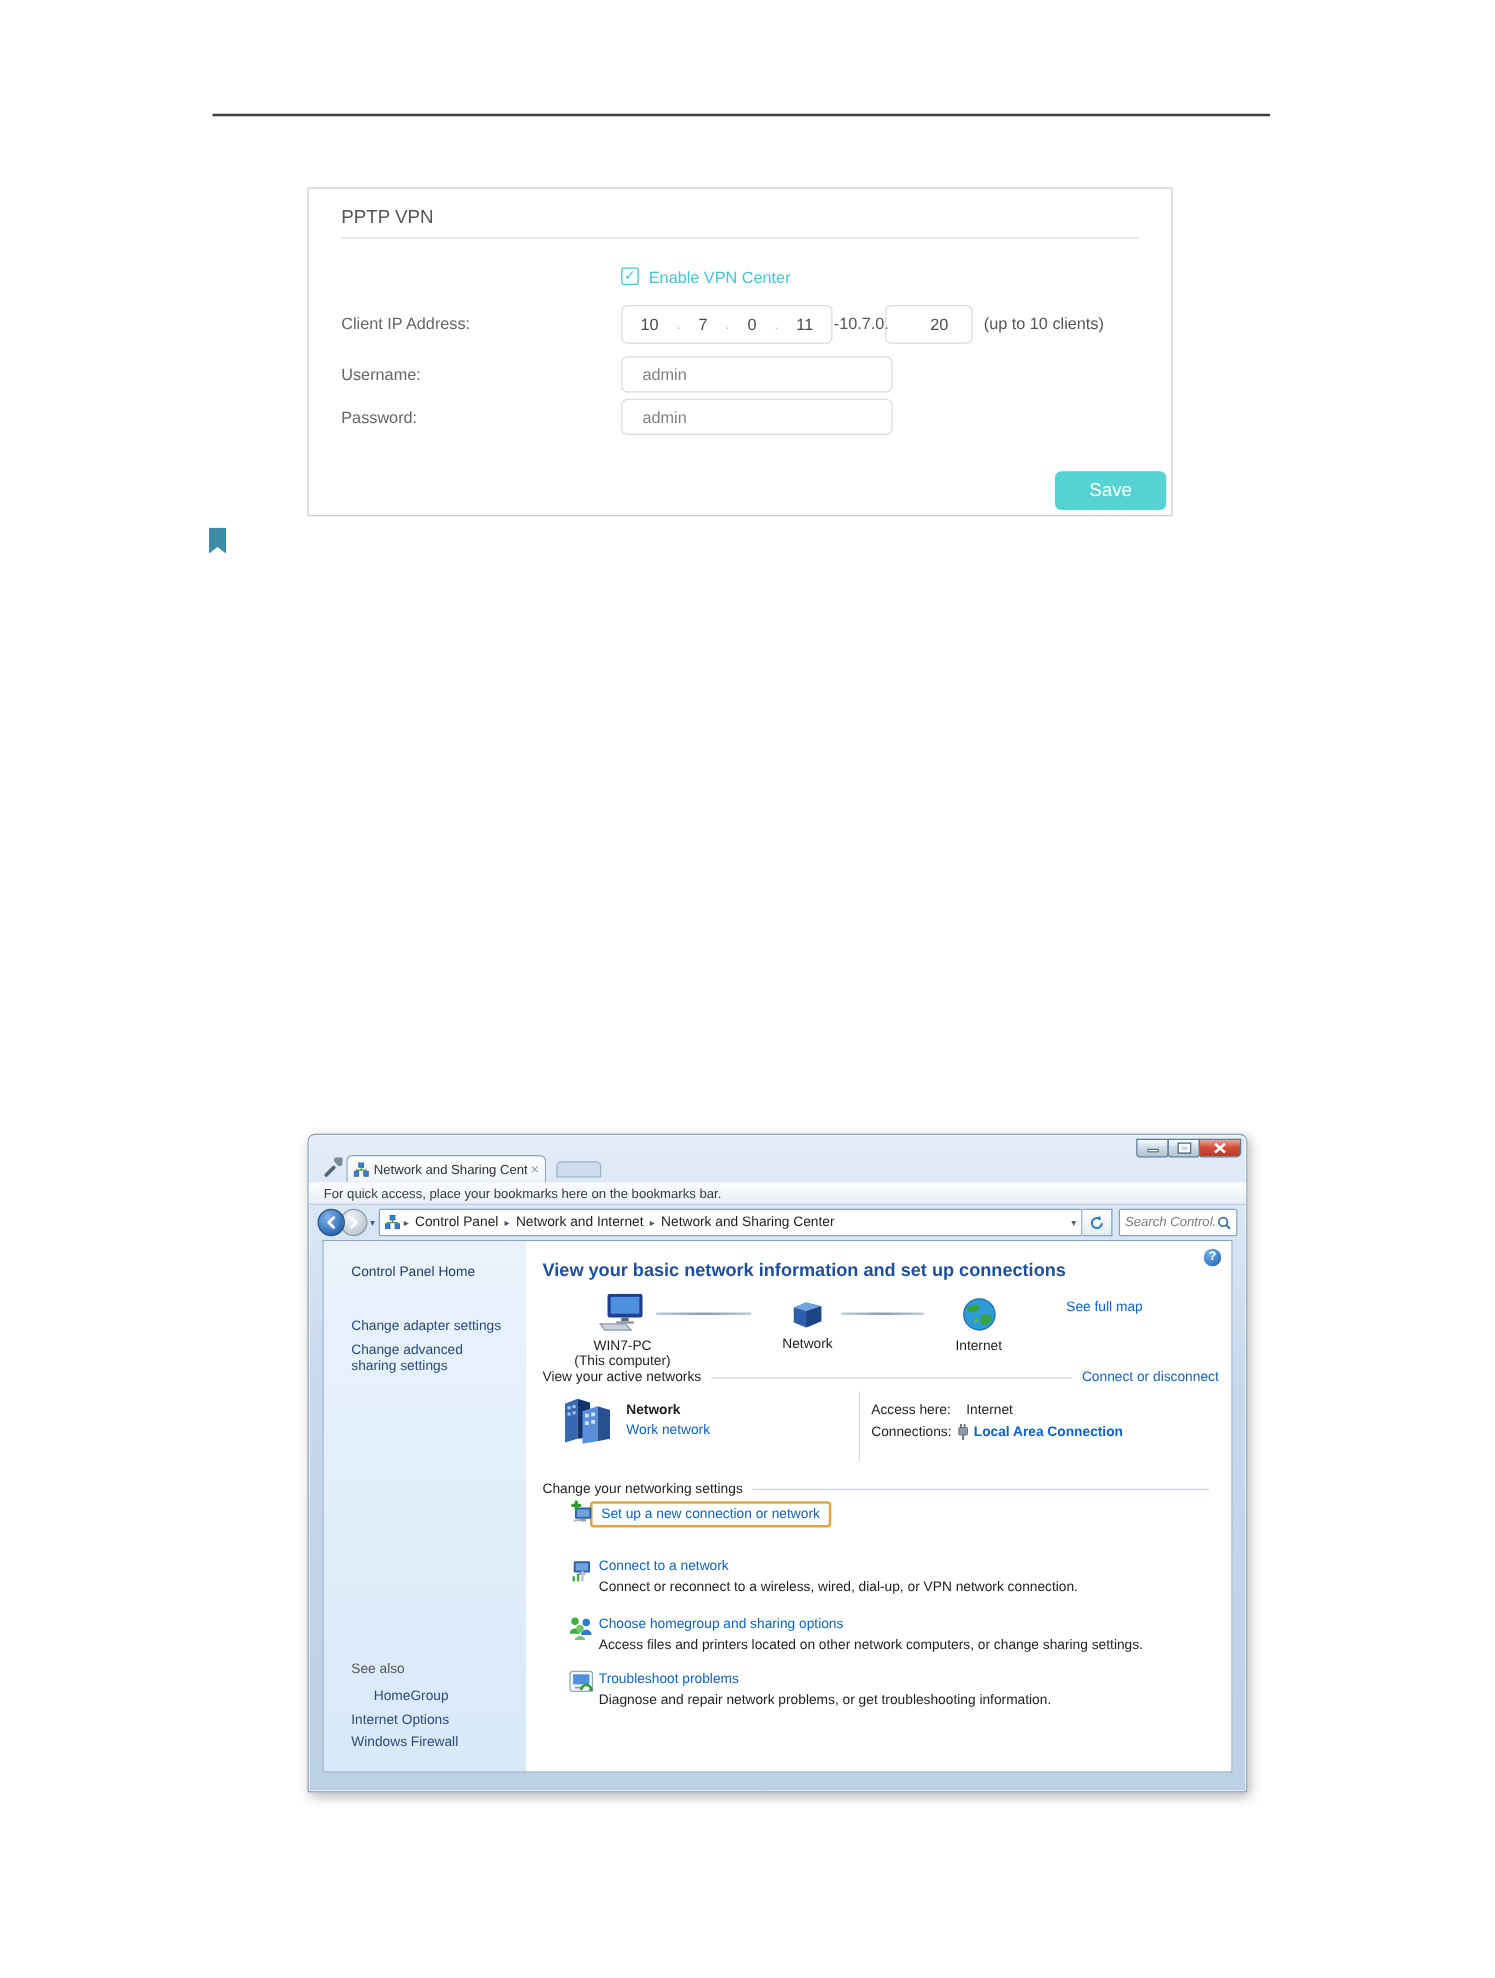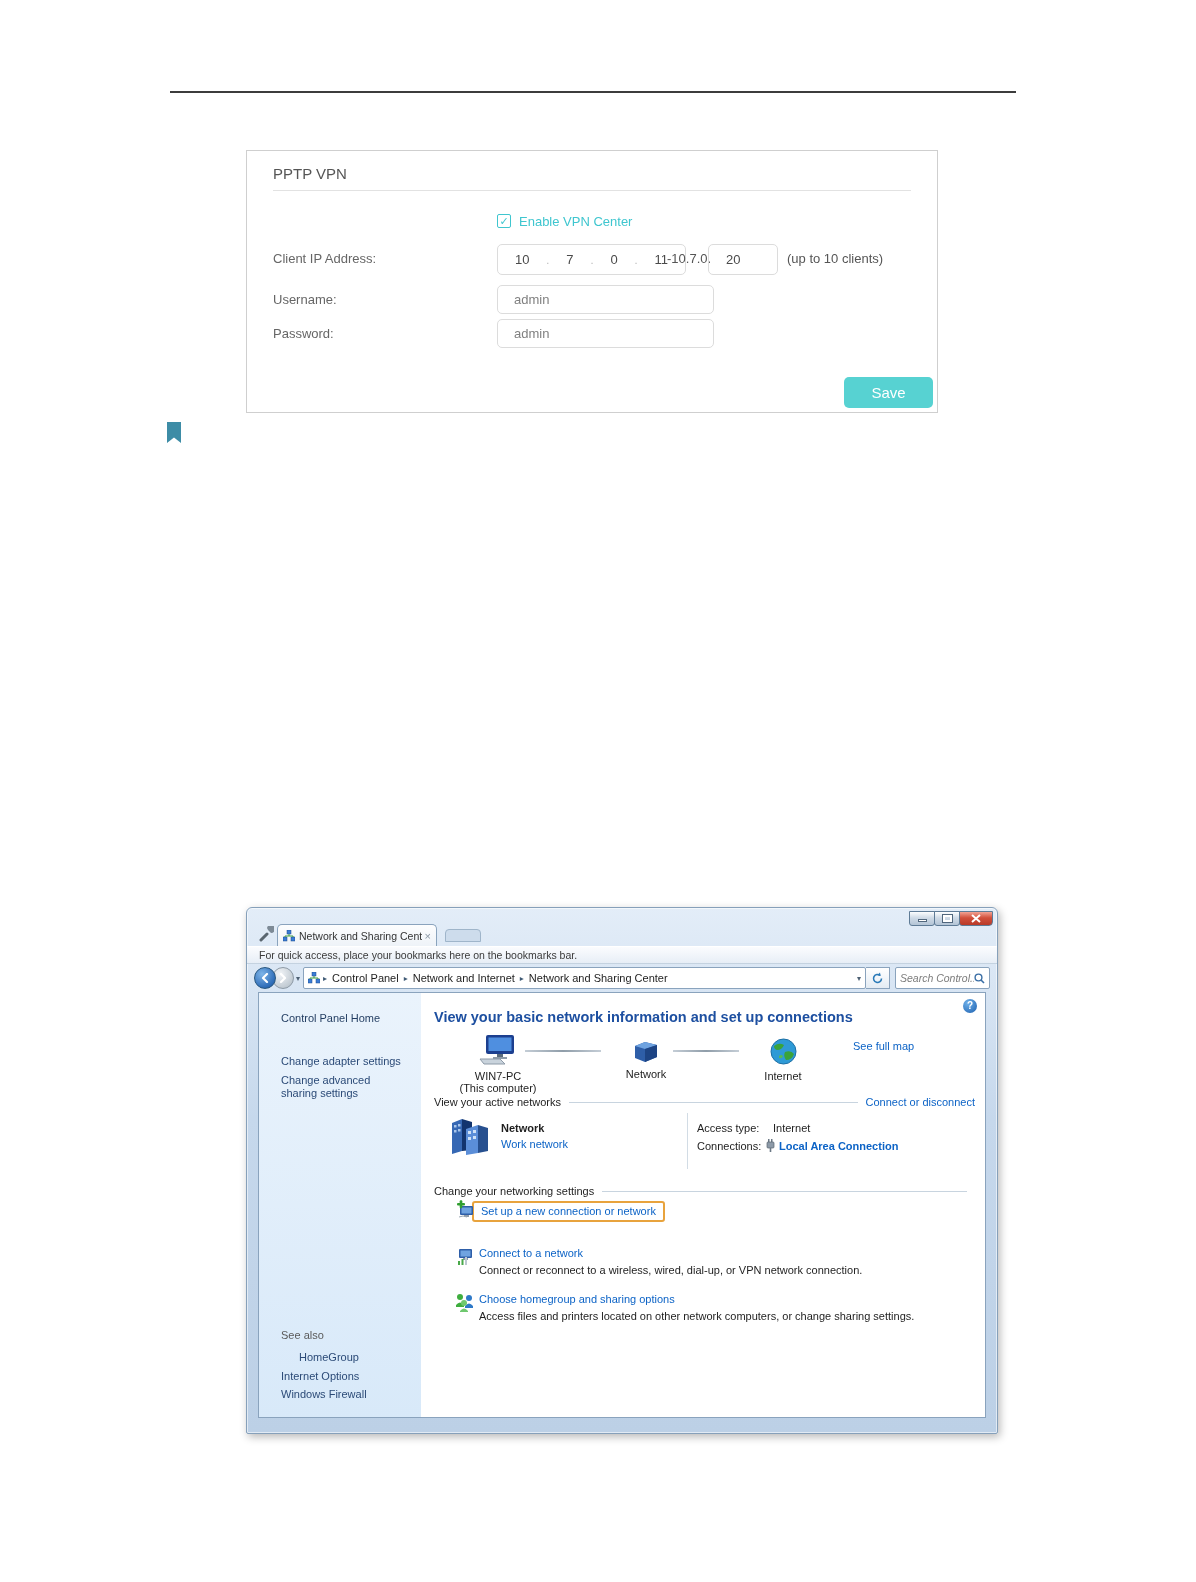--- a/index.html
+++ b/index.html
@@ -12,24 +12,24 @@
 
   .top-rule{position:absolute;left:170px;top:91px;width:846px;height:2px;background:#3c3c3c;}
 
   
   .vpn-panel{position:absolute;left:246px;top:150px;width:692px;height:263px;background:#fff;border:1px solid #cfcfcf;}
   .vpn-title{position:absolute;left:26px;top:14px;font-size:15px;font-weight:400;color:#555;}
   .vpn-divider{position:absolute;left:26px;right:26px;top:39px;height:1px;background:#e2e2e2;}
   .vpn-label{position:absolute;left:26px;font-size:13px;color:#666;}
   .cb{position:absolute;left:250px;top:63px;width:14px;height:14px;border:1px solid var(--accent);border-radius:2px;color:var(--accent);font-size:11px;line-height:12px;text-align:center;cursor:pointer;}
   .cb-label{position:absolute;left:272px;top:63px;font-size:13px;color:var(--accent);cursor:pointer;}
-  .ip-box{position:absolute;left:250px;top:93px;width:189px;height:31px;border:1px solid #dcdcdc;border-radius:5px;display:flex;align-items:center;justify-content:space-evenly;font-size:13px;color:#4a4a4a;}
+  .ip-box{position:absolute;left:250px;top:93px;width:169px;height:31px;border:1px solid #dcdcdc;border-radius:5px;display:flex;align-items:center;justify-content:space-evenly;font-size:13px;color:#4a4a4a;}
   .ip-box .dot{color:#b9b9b9;font-size:11px;}
   .ip-suffix{position:absolute;left:420px;top:100px;font-size:13px;color:#555;}
-  .ip-end-box{position:absolute;left:461px;top:93px;width:70px;height:31px;border:1px solid #dcdcdc;border-radius:5px;display:flex;align-items:center;font-size:13px;color:#4a4a4a;padding-left:17px;}
+  .ip-end-box{position:absolute;left:461px;top:93px;width:70px;height:31px;border:1px solid #dcdcdc;border-radius:5px;display:flex;align-items:center;font-size:13px;color:#4a4a4a;padding-left:17px;justify-content:center;}
   .clients-hint{position:absolute;left:540px;top:100px;font-size:13px;color:#555;}
   .text-box{position:absolute;left:250px;width:217px;height:29px;border:1px solid #dcdcdc;border-radius:5px;display:flex;align-items:center;padding-left:16px;font-size:13px;color:#808080;}
   .save-btn{position:absolute;left:597px;top:226px;width:89px;height:31px;background:var(--save);border:none;border-radius:5px;color:#fff;font-size:15px;font-family:"Liberation Sans",sans-serif;cursor:pointer;}
 
   .note-bm{position:absolute;left:167px;top:422px;width:14px;height:21px;background:var(--bookmark);
     clip-path:polygon(0 0,100% 0,100% 100%,50% 74%,0 100%);}
 
   
   .win{position:absolute;left:246px;top:907px;width:752px;height:527px;
     background:linear-gradient(#e3edf8,#c6d8ec 40%,#bcd0e6);
@@ -300,21 +300,21 @@
         <rect x="20" y="20" width="3" height="3" fill="#cfe2f7"></rect>
           <rect x="25" y="19" width="3" height="3" fill="#cfe2f7"></rect>
         <rect x="6" y="8" width="2.5" height="2.5" fill="#a9c6ea"></rect>
           <rect x="10" y="7" width="2.5" height="2.5" fill="#a9c6ea"></rect>
         <rect x="6" y="13" width="2.5" height="2.5" fill="#a9c6ea"></rect>
           <rect x="10" y="12" width="2.5" height="2.5" fill="#a9c6ea"></rect>
       </svg>
       <span class="anet-name">Network</span>
       <span class="anet-work">Work network</span>
       <div class="anet-div"></div>
-      <span class="acc-lbl">Access type:</span>
+      <span class="acc-lbl">Access here:</span>
       <span class="acc-val">Internet</span>
       <span class="con-lbl">Connections:</span>
       <svg class="plug" width="10" height="13" viewBox="0 0 10 13">
         <rect x="3" y="0" width="1.5" height="3" fill="#6b7885"></rect>
           <rect x="6" y="0" width="1.5" height="3" fill="#6b7885"></rect>
         <rect x="2" y="3" width="7" height="6" rx="1" fill="#8d9aa8" stroke="#5a6670" stroke-width=".7"></rect>
         <rect x="4.7" y="9" width="1.6" height="4" fill="#6b7885"></rect>
       </svg>
       <span class="con-val">Local Area Connection</span>
 
@@ -354,16 +354,27 @@
             <path d="M1 13 Q5 8 9 13 L9 15 L1 15 Z" fill="#3fae3f"></path>
           <circle cx="14" cy="6" r="3" fill="#2e79c8"></circle>
             <path d="M10 14 Q14 9 18 14 L18 16 L10 16 Z" fill="#2e79c8"></path>
           <circle cx="9" cy="11" r="3" fill="#6fc86f"></circle>
             <path d="M5 19 Q9 14 13 19 L13 20 L5 20 Z" fill="#6fc86f"></path>
         </svg>
         <span class="lnk">Choose homegroup and sharing options</span>
         <div class="desc">Access files and printers located on other network computers, or change sharing settings.</div>
       </div>
 
+      <div class="net-item item4">
+        <svg class="ic" width="20" height="20" viewBox="0 0 20 20">
+          <rect x="1" y="1" width="18" height="16" rx="2" fill="#f2f6fa" stroke="#9aa7b3"></rect>
+          <rect x="3.5" y="3.5" width="13" height="8" fill="#4f8fe0"></rect>
+          <path d="M5 14 h7" stroke="#8d9aa8" stroke-width="1.4"></path>
+          <path d="M10 16 a4 4 0 1 1 8 0" fill="none" stroke="#2f9e2f" stroke-width="2"></path>
+          <path d="M18 13 L19.5 17 L15.8 16.4 Z" fill="#2f9e2f"></path>
+        </svg>
+        <span class="lnk">Troubleshoot problems</span>
+        <div class="desc">Diagnose and repair network problems, or get troubleshooting information.</div>
+      </div>
 
     </main>
   </div>
 </section>
 
 </body></html>

